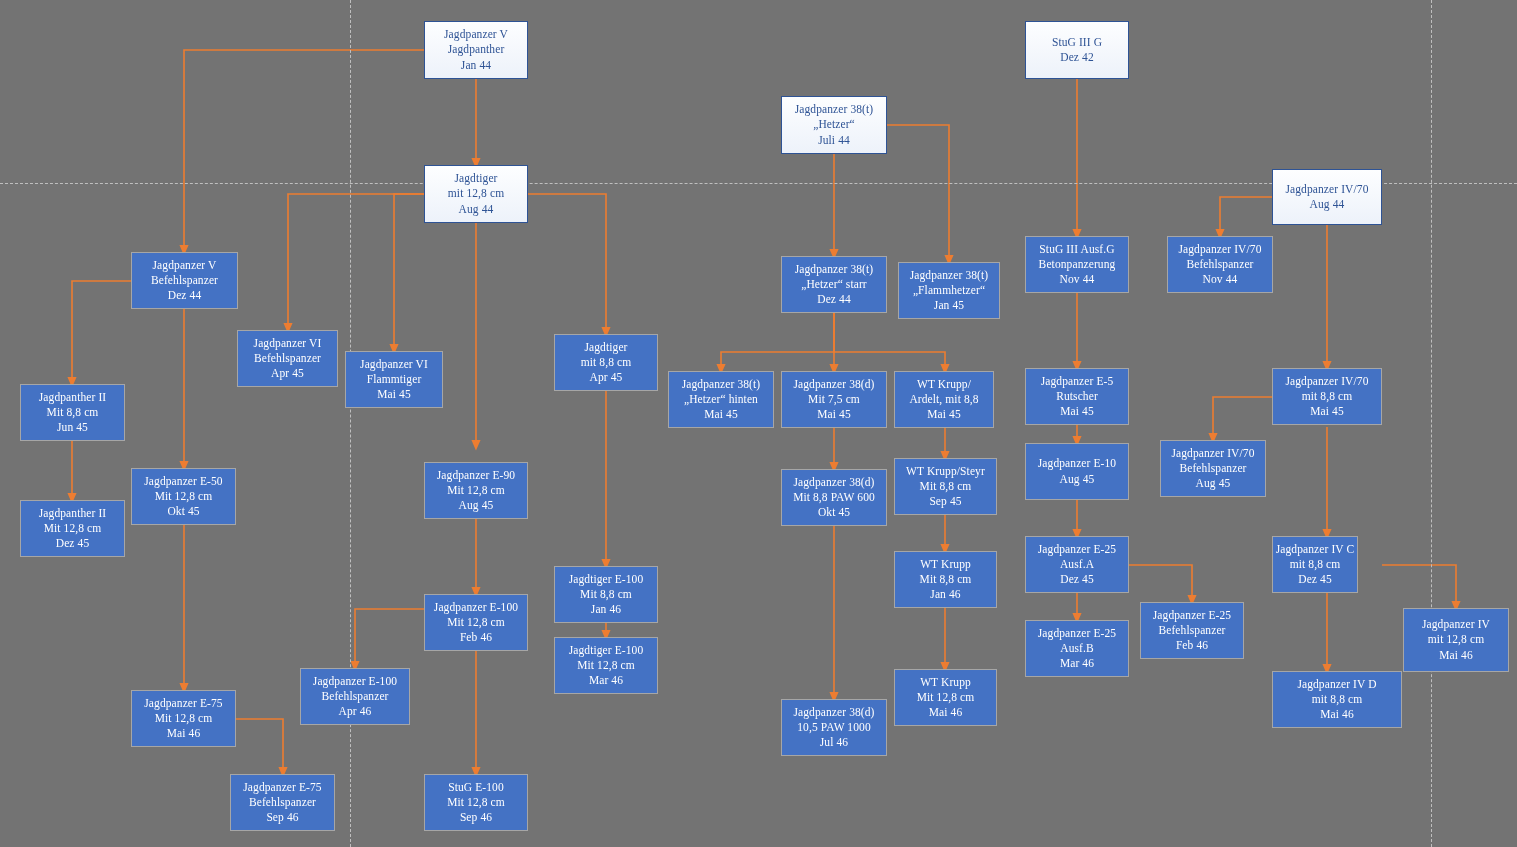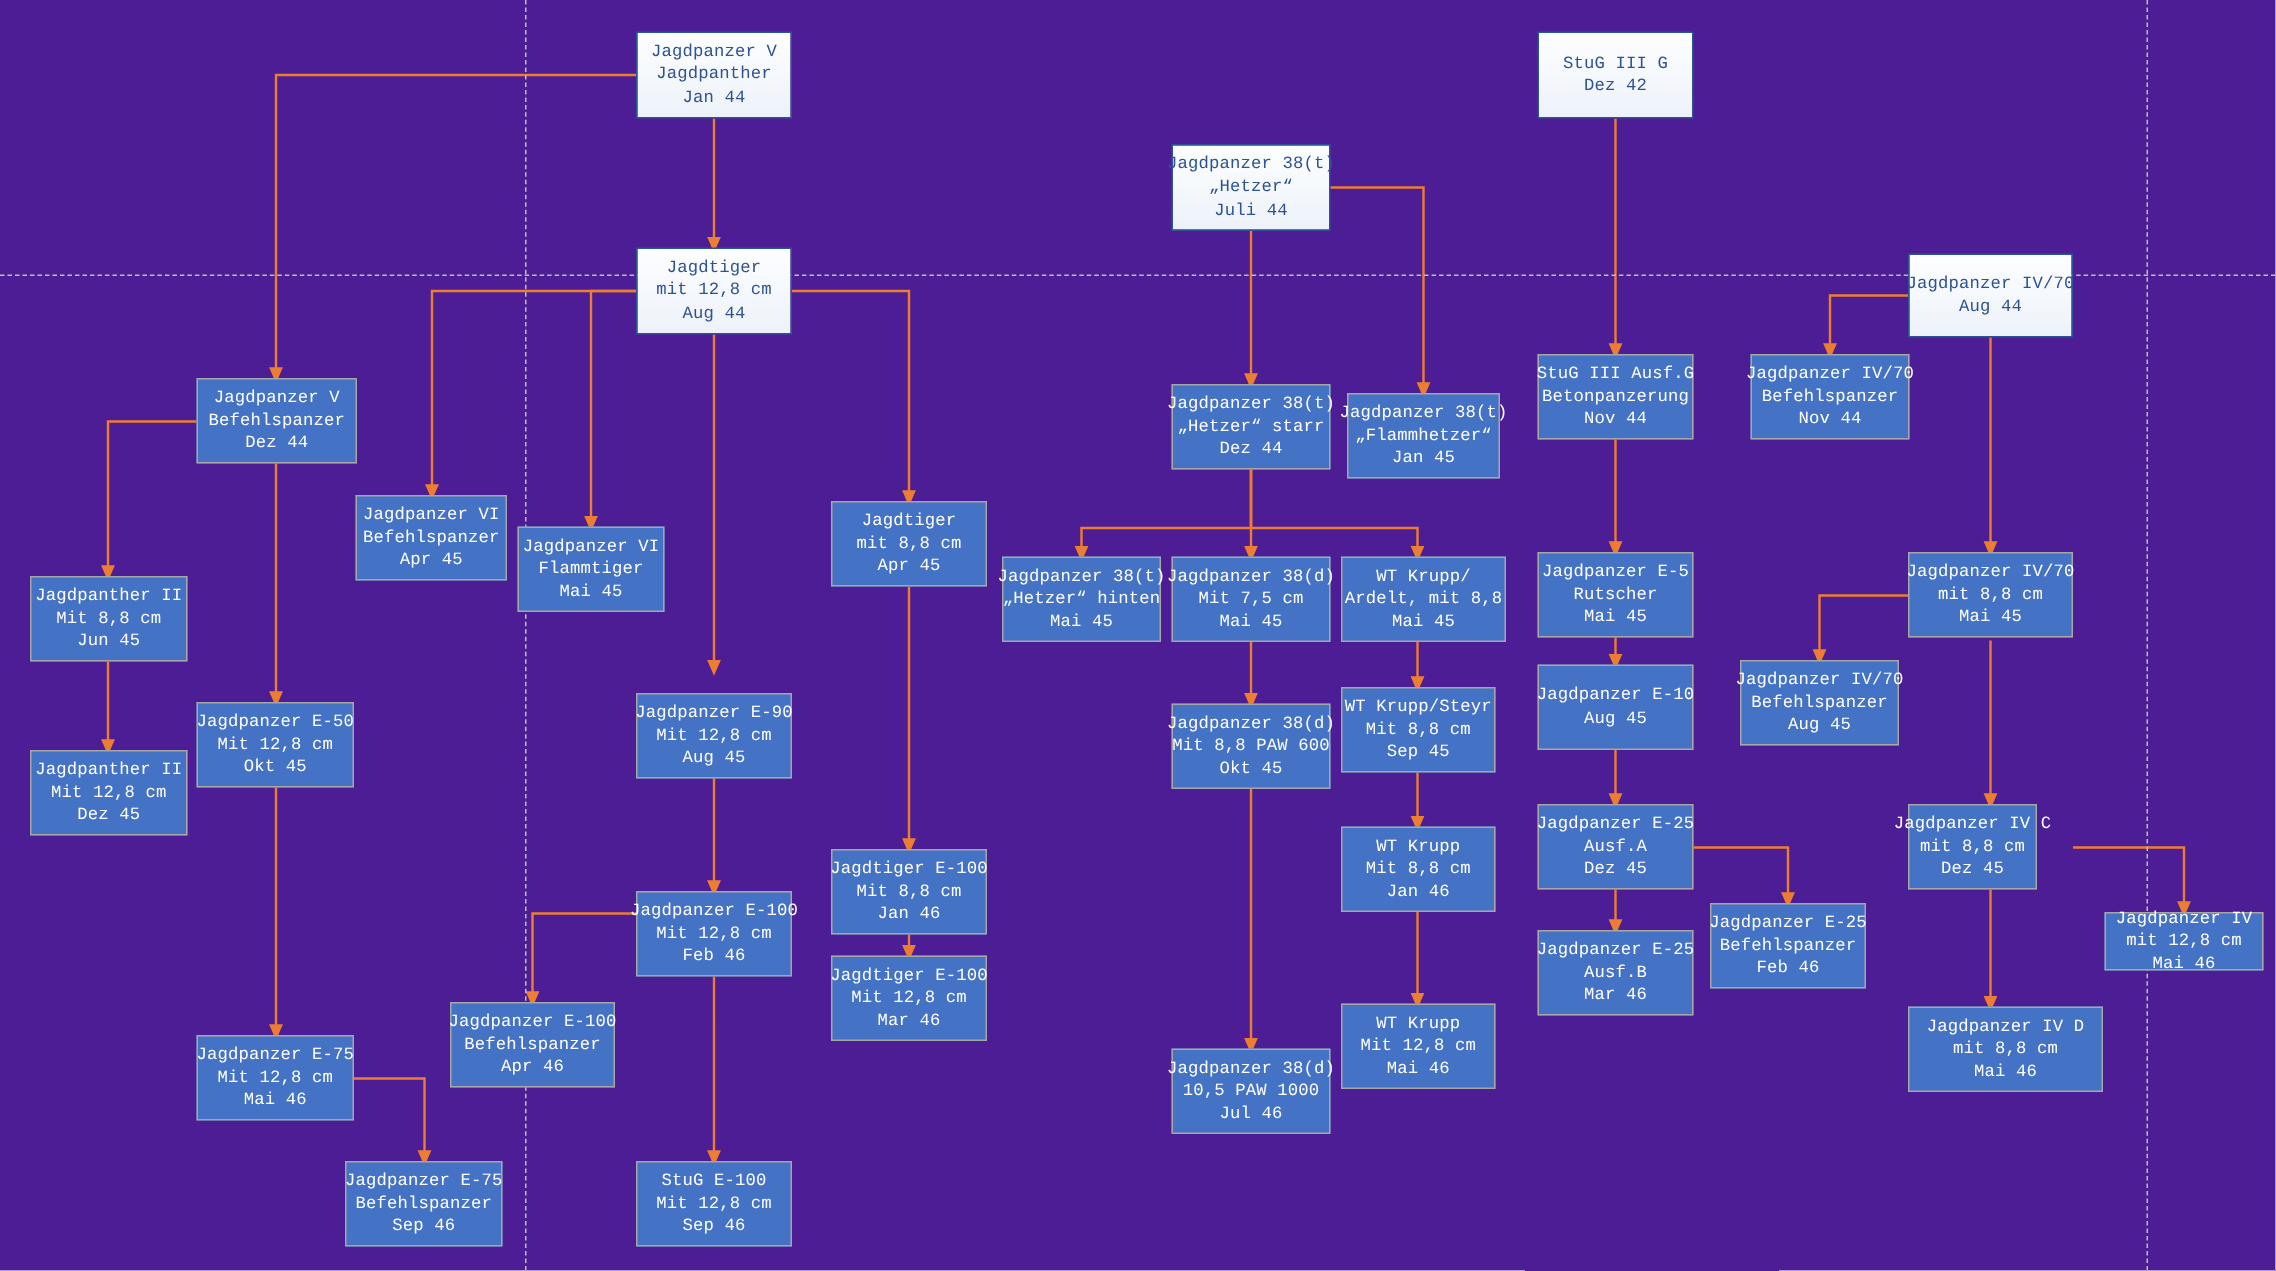--- a/index.html
+++ b/index.html
@@ -1,22 +1,22 @@
 <!DOCTYPE html>
 <html><head>
 <meta charset="utf-8">
 <title>Jagdpanzer Entwicklungsdiagramm</title>
 <style>
   html,body{margin:0;padding:0;background:#ffffff;}
   #canvas{
     position:relative;
     width:1517px;
     height:847px;
-    background:#4c1d95;
-    font-family:Liberation Mono, monospace;
+    background:#737373;
+    font-family:Liberation Serif, serif;
     overflow:hidden;
   }
   #links{position:absolute;left:0;top:0;width:1517px;height:847px;pointer-events:none;}
   .node{
     position:absolute;
     box-sizing:border-box;
     display:flex;
     flex-direction:column;
     align-items:center;
     justify-content:center;
@@ -211,21 +211,21 @@
       <div class="node fill" style="left: 668px; top: 371px; width: 106px; height: 57px;">
         <span class="ln">Jagdpanzer 38(t)</span>
         <span class="ln">„Hetzer“ hinten</span>
         <span class="ln">Mai 45</span>
       </div>
       <div class="node fill" style="left: 781px; top: 371px; width: 106px; height: 57px;">
         <span class="ln">Jagdpanzer 38(d)</span>
         <span class="ln">Mit 7,5 cm</span>
         <span class="ln">Mai 45</span>
       </div>
-      <div class="node fill" style="left: 894px; top: 371px; width: 110px; height: 57px;">
+      <div class="node fill" style="left: 894px; top: 371px; width: 100px; height: 57px;">
         <span class="ln">WT Krupp/</span>
         <span class="ln">Ardelt, mit 8,8</span>
         <span class="ln">Mai 45</span>
       </div>
       <div class="node fill" style="left: 781px; top: 469px; width: 106px; height: 57px;">
         <span class="ln">Jagdpanzer 38(d)</span>
         <span class="ln">Mit 8,8 PAW 600</span>
         <span class="ln">Okt 45</span>
       </div>
       <div class="node fill" style="left: 781px; top: 699px; width: 106px; height: 57px;">
@@ -295,21 +295,21 @@
       <div class="node fill" style="left: 1272px; top: 536px; width: 86px; height: 57px; align-items: center;">
         <span class="ln">Jagdpanzer IV C</span>
         <span class="ln">mit 8,8 cm</span>
         <span class="ln">Dez 45</span>
       </div>
       <div class="node fill" style="left: 1272px; top: 671px; width: 130px; height: 57px;">
         <span class="ln">Jagdpanzer IV D</span>
         <span class="ln">mit 8,8 cm</span>
         <span class="ln">Mai 46</span>
       </div>
-      <div class="node fill" style="left: 1403px; top: 608px; width: 106px; height: 39px;">
+      <div class="node fill" style="left: 1403px; top: 608px; width: 106px; height: 64px;">
         <span class="ln">Jagdpanzer IV</span>
         <span class="ln">mit 12,8 cm</span>
         <span class="ln">Mai 46</span>
       </div>
     </div>
   <div id="guide-layer">
       <div class="dashed-v" style="left: 350px; top: 0px; height: 847px;"></div>
       <div class="dashed-v" style="left: 1431px; top: 0px; height: 847px;"></div>
       <div class="dashed-h" style="top: 183px; left: 0px; width: 1517px;"></div>
     </div>

